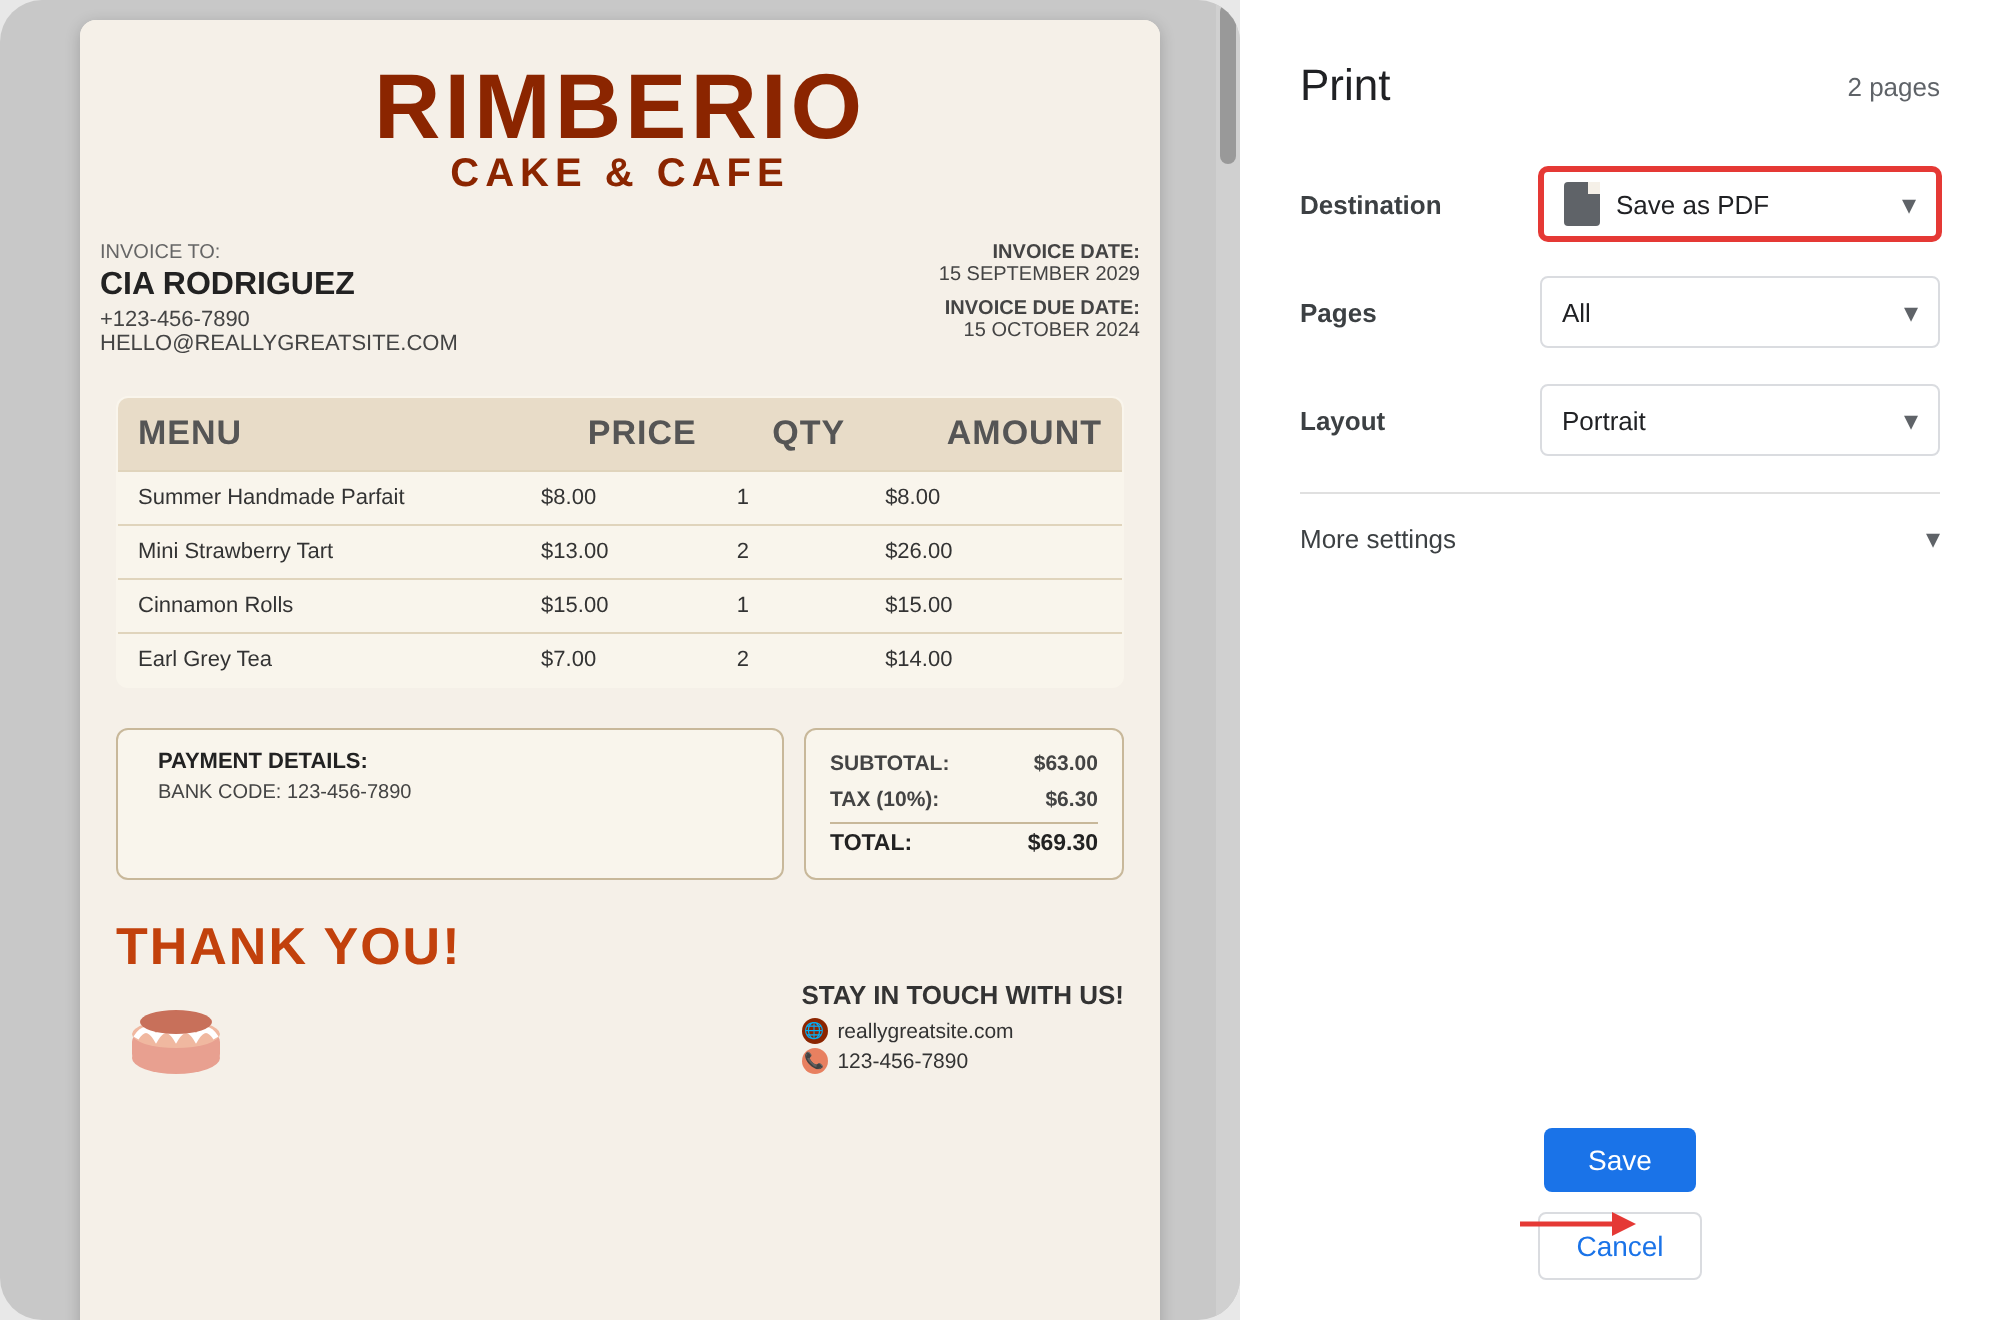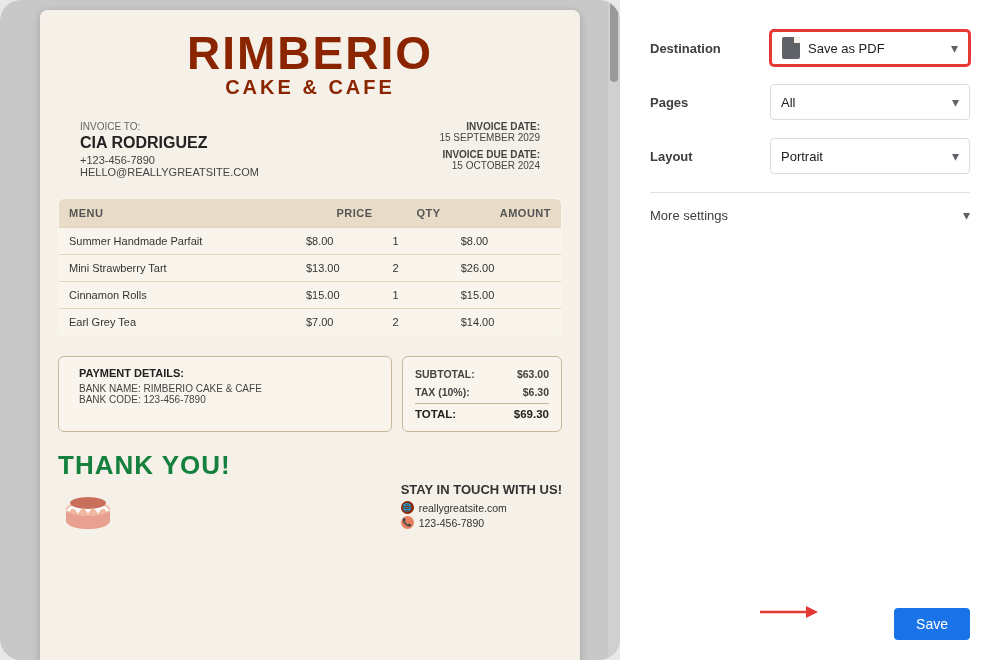--- a/index.html
+++ b/index.html
@@ -75,21 +75,21 @@
       color: #8B2500;
       font-family: 'Arial Black', Arial, sans-serif;
       letter-spacing: 3px;
       text-transform: uppercase;
     }
 
     
     .invoice-info {
       display: flex;
       justify-content: space-between;
-      padding: 12px 40px;
+      padding: 12px 10px;
       background: #f5f0e8;
     }
     .invoice-info-left {
       font-size: 11px;
       color: #444;
     }
     .invoice-info-left .label {
       font-size: 10px;
       color: #666;
       text-transform: uppercase;
@@ -120,21 +120,21 @@
       border-collapse: collapse;
       border: 1.5px solid #c8b89a;
       border-radius: 6px;
       overflow: hidden;
       background: #f9f5ec;
     }
     .invoice-table thead tr {
       background: #e8dcc8;
     }
     .invoice-table thead th {
-      font-size: 11px;
+      font-size: 17px;
       font-weight: 800;
       color: #555;
       text-transform: uppercase;
       padding: 8px 10px;
       letter-spacing: 0.5px;
       text-align: left;
     }
     .invoice-table thead th:not(:first-child) {
       text-align: right;
     }
@@ -209,21 +209,21 @@
       justify-content: space-between;
     }
     .footer-left {
       display: flex;
       flex-direction: column;
       align-items: flex-start;
     }
     .thank-you {
       font-size: 26px;
       font-weight: 900;
-      color: #15803d;
+      color: #c2410c;
       font-family: 'Arial Black', Arial, sans-serif;
       text-transform: uppercase;
       letter-spacing: 1px;
     }
     .cake-icon {
       width: 60px;
       height: 50px;
     }
     .footer-right {
       font-size: 11px;
@@ -356,20 +356,21 @@
 
     .spacer { flex: 1; }
 
     .bottom-buttons {
       display: flex;
       align-items: center;
       justify-content: flex-end;
       gap: 10px;
       padding-top: 16px;
       position: relative;
+      flex-direction: column;
     }
     .arrow-indicator {
       position: absolute;
       right: 150px;
       bottom: 16px;
       display: flex;
       align-items: center;
     }
     .arrow-svg {
       width: 60px;
@@ -457,21 +458,20 @@
               <td>2</td>
               <td>$14.00</td>
             </tr>
           </tbody>
       </table>
     </div>
 
     <div class="payment-section">
       <div class="payment-details">
         <div class="pd-title">PAYMENT DETAILS:</div>
-        <div class="pd-line">BANK NAME: RIMBERIO CAKE &amp; CAFE</div>
         <div class="pd-line">BANK CODE: 123-456-7890</div>
       </div>
       <div class="totals-box">
         <div class="totals-row">
           <span class="t-label">SUBTOTAL:</span>
           <span class="t-value">$63.00</span>
         </div>
         <div class="totals-row">
           <span class="t-label">TAX (10%):</span>
           <span class="t-value">$6.30</span>
@@ -511,20 +511,24 @@
       </div>
     </div>
   </div>
 
   <div class="scrollbar">
     <div class="scrollbar-thumb"></div>
   </div>
 </div>
 
 <div class="print-panel">
+  <div class="print-header">
+    <span class="print-title">Print</span>
+    <span class="print-pages">2 pages</span>
+  </div>
 
   <div class="print-row">
     <span class="print-label">Destination</span>
     <div class="print-select destination-select">
       <span class="select-text">
         <span class="pdf-icon"></span>
         <span>Save as PDF</span>
       </span>
       <span class="chevron-down">▾</span>
     </div>
@@ -559,14 +563,15 @@
 
   <div class="bottom-buttons">
 
     <div class="arrow-indicator">
       <svg class="arrow-svg" viewBox="0 0 60 24" xmlns="http://www.w3.org/2000/svg">
         <line x1="0" y1="12" x2="46" y2="12" stroke="#e53935" stroke-width="2.5"></line>
         <polygon points="46,6 58,12 46,18" fill="#e53935"></polygon>
       </svg>
     </div>
     <button class="btn-save">Save</button>
+    <button class="btn-cancel">Cancel</button>
   </div>
 </div>
 
 </body></html>

